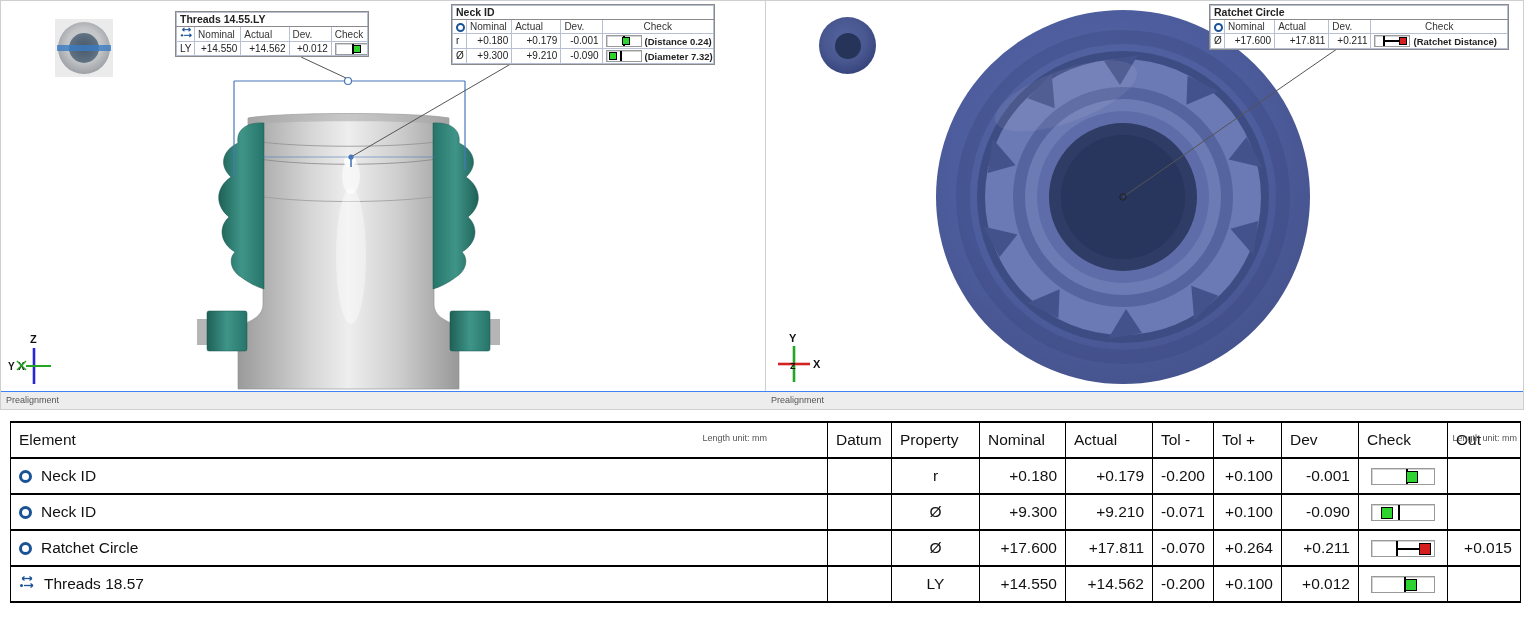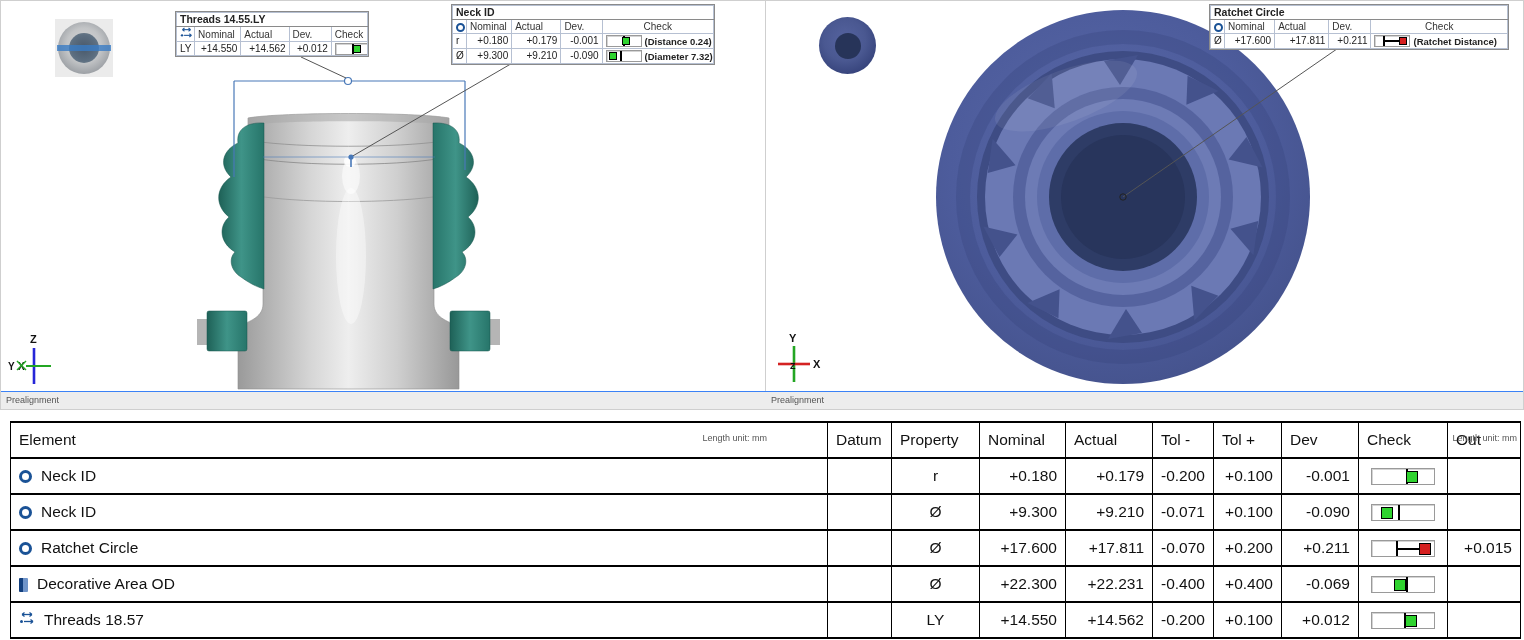--- a/index.html
+++ b/index.html
@@ -360,36 +360,24 @@
       <td class="chk"><div class="cbar"><div class="cb-line" style="left: 44%;"></div><div class="cb-sq cb-green" style="left: 25%;"></div></div></td>
       <td class="num"></td>
     </tr>
     <tr>
       <td><span class="eicon icon-circle"></span><span>Ratchet Circle</span></td>
       <td></td>
       <td class="ctr">Ø</td>
       <td class="num">+17.600</td>
       <td class="num">+17.811</td>
       <td class="num">-0.070</td>
-      <td class="num">+0.200</td>
+      <td class="num">+0.264</td>
       <td class="num">+0.211</td>
       <td class="chk"><div class="cbar"><div class="cb-conn" style="left: 40%; width: 46%;"></div><div class="cb-line" style="left: 40%;"></div><div class="cb-sq cb-red" style="left: 86%;"></div></div></td>
       <td class="num">+0.015</td>
-    </tr>
-    <tr>
-      <td><span class="eicon icon-surface"></span><span>Decorative Area OD</span></td>
-      <td></td>
-      <td class="ctr">Ø</td>
-      <td class="num">+22.300</td>
-      <td class="num">+22.231</td>
-      <td class="num">-0.400</td>
-      <td class="num">+0.400</td>
-      <td class="num">-0.069</td>
-      <td class="chk"><div class="cbar"><div class="cb-line" style="left: 56%;"></div><div class="cb-sq cb-green" style="left: 46%;"></div></div></td>
-      <td class="num"></td>
     </tr>
     <tr>
       <td><span class="eicon"><svg width="16" height="14" viewBox="0 0 16 13">
                 <g stroke="#1a5296" stroke-width="1.3" fill="none">
                   <path d="M3,3 H13"></path>
                   <path d="M3,3 l2.5,-2 M3,3 l2.5,2 M13,3 l-2.5,-2 M13,3 l-2.5,2"></path>
                   <circle cx="2.5" cy="10" r="1.5" fill="#1a5296" stroke="none"></circle>
                   <path d="M5,10 H14"></path>
                   <path d="M14,10 l-2.5,-2 M14,10 l-2.5,2"></path>
                 </g>

